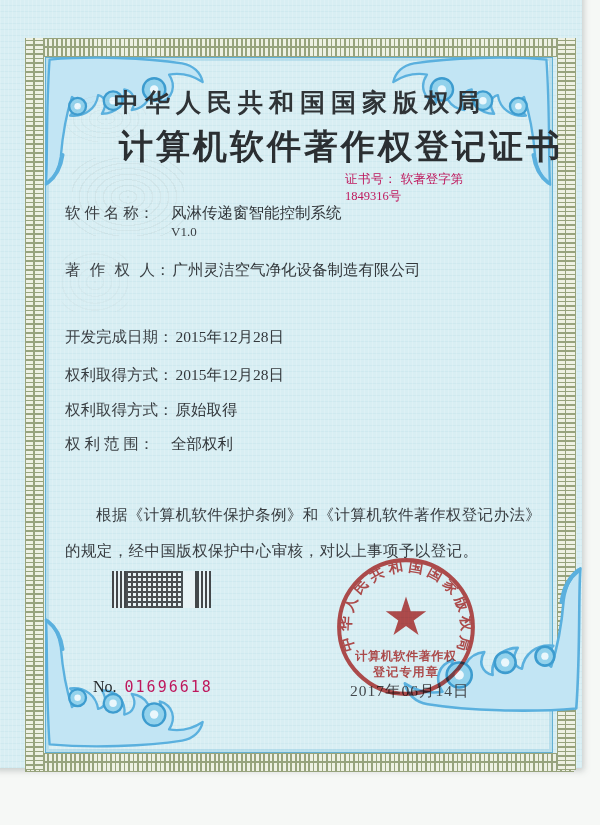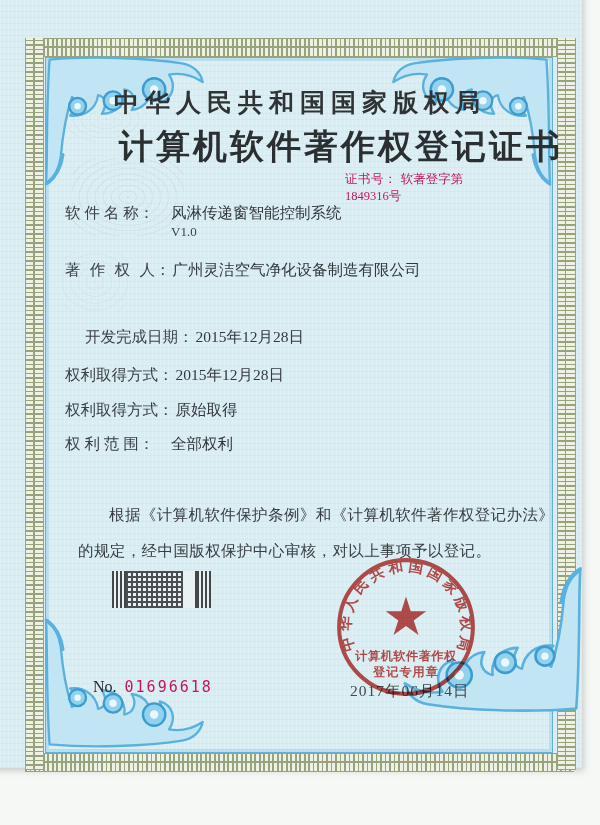--- a/index.html
+++ b/index.html
@@ -64,21 +64,21 @@
   .certno{
     position:absolute;left:345px;top:171px;
     font-size:12.5px;color:#be185d;letter-spacing:.5px;
   }
   .certno .num{letter-spacing:0;}
   .row{position:absolute;left:65px;font-size:15.5px;color:#3a3f43;white-space:nowrap;}
   .row .lbl{display:inline-block;min-width:104px;color:#3a3f43;}
   .row .val{margin-left:2px;color:#33383c;}
   .val2{display:block;margin-left:106px;font-size:13px;}
   .statement{
-    position:absolute;left:78px;top:497px;width:486px;
+    position:absolute;left:65px;top:497px;width:486px;
     font-size:15.5px;line-height:2.3;color:#383d41;
     text-indent:2em;letter-spacing:.4px;
   }
 
   
   .barcode{
     position:absolute;left:112px;top:571px;width:85px;height:37px;
     background-color:#e8f2f5;
     background-image:
       repeating-linear-gradient(90deg,#43474a 0 2px,#0000 2px 4px),
@@ -174,21 +174,21 @@
     <span class="num">软著登字第1849316号</span>
   </div>
 
   <div class="row" style="top:203px;">
     <span class="lbl">软 件 名 称：</span><span class="val">风淋传递窗智能控制系统</span>
     <span class="val2">V1.0</span>
   </div>
   <div class="row" style="top:260px;font-family:Liberation Mono, monospace;">
     <span class="lbl">著 作 权 人：</span><span class="val">广州灵洁空气净化设备制造有限公司</span>
   </div>
-  <div class="row" style="top:327px;margin-left:20px;">
+  <div class="row" style="top:327px;">
     <span class="lbl">开发完成日期：</span><span class="val">2015年12月28日</span>
   </div>
   <div class="row" style="top:365px;">
     <span class="lbl">权利取得方式：</span><span class="val">2015年12月28日</span>
   </div>
   <div class="row" style="top:400px;">
     <span class="lbl">权利取得方式：</span><span class="val">原始取得</span>
   </div>
   <div class="row" style="top:434px;">
     <span class="lbl">权 利 范 围：</span><span class="val">全部权利</span>

